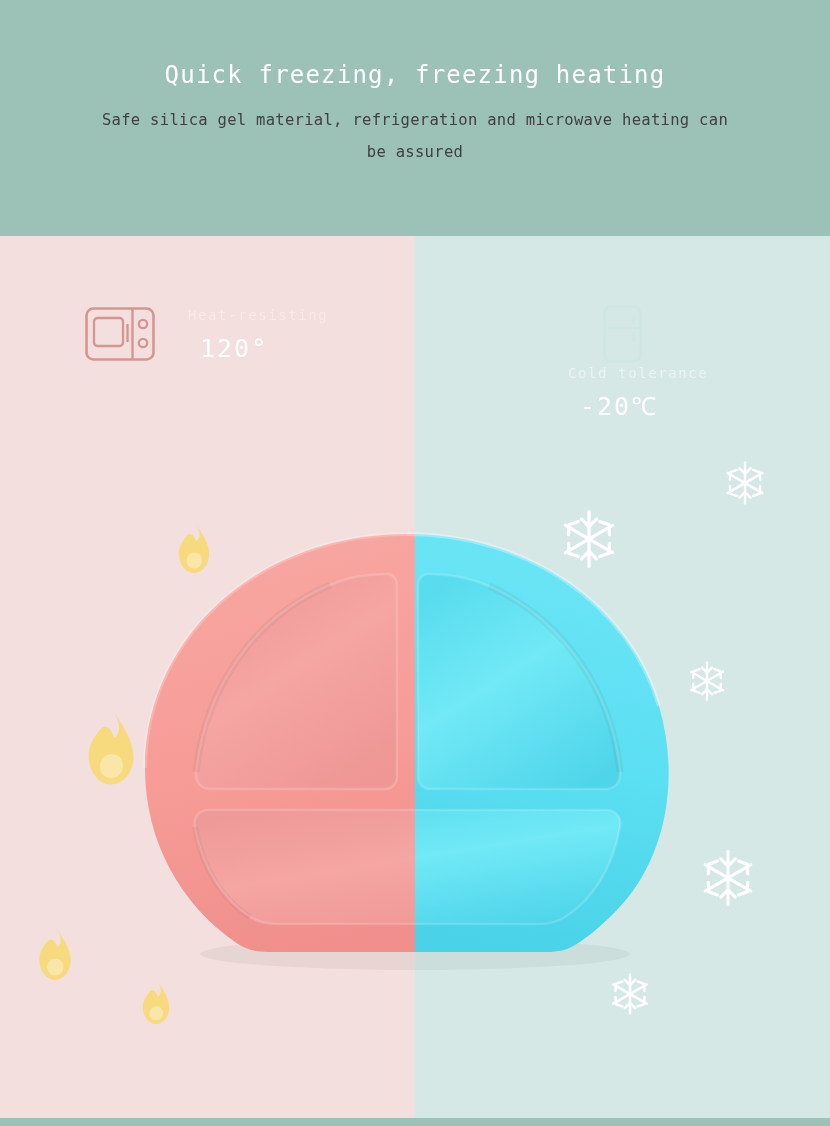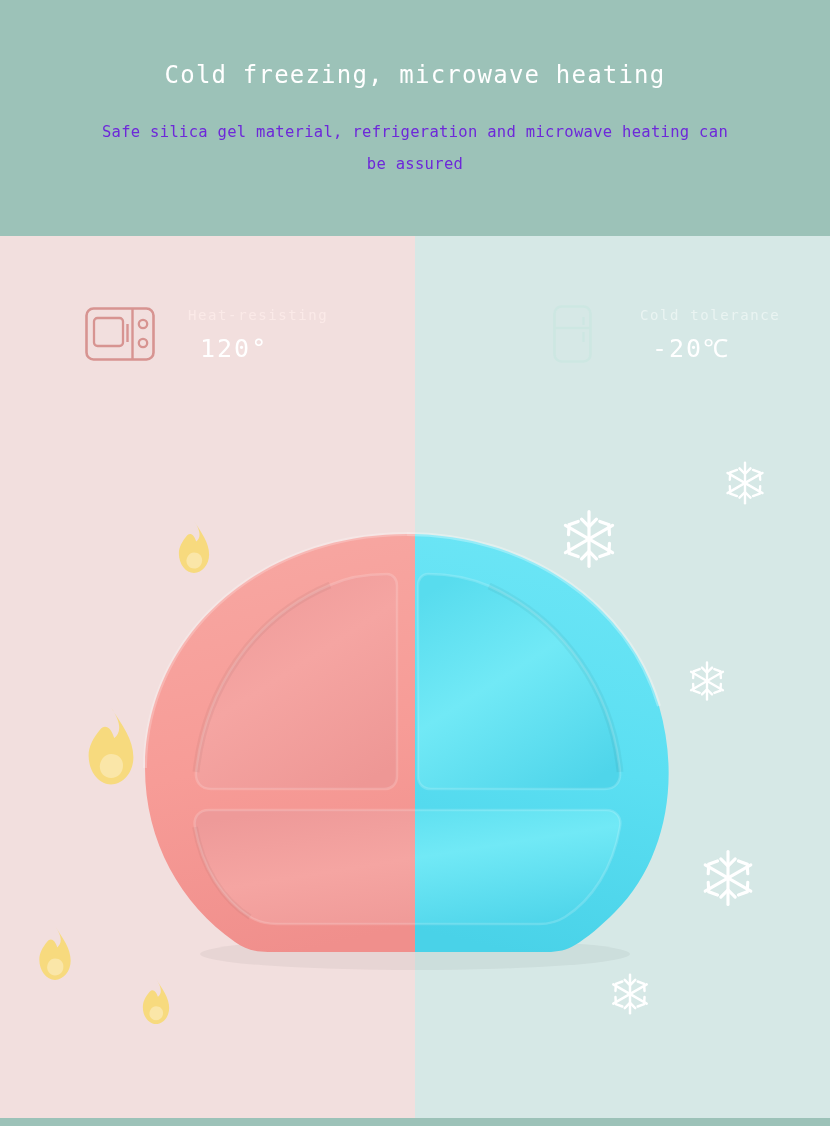--- a/index.html
+++ b/index.html
@@ -38,26 +38,25 @@
     font-weight: 400;
     line-height: 30px;
     white-space: nowrap;
   }
   .banner-sub {
     position: absolute;
     left: 90px;
     top: 104px;
     width: 650px;
     text-align: center;
-    color: #6d28d9;
+    color: #404040;
     font-size: 15.5px;
     letter-spacing: 0.3px;
     line-height: 32px;
     font-weight: 400;
-    margin-top: 12px;
   }
 
   
   .stage {
     position: absolute;
     left: 0;
     top: 236px;
     width: 830px;
     height: 882px;
     overflow: hidden;
@@ -80,21 +79,21 @@
     background: #9cc2b8;
   }
 
   
   .feature {
     position: absolute;
     display: flex;
     align-items: center;
   }
   .feature-hot  { left: 84px;  top: 304px; }
-  .feature-cold { left: 536px; top: 304px; }
+  .feature-cold { left: 536px; top: 304px; flex-direction: column; }
 
   .feature-icon {
     width: 72px;
     height: 60px;
     flex: 0 0 auto;
     display: block;
   }
   .feature-text {
     margin-left: 32px;
     display: flex;
@@ -135,21 +134,21 @@
     height: 480px;
   }
   .plate-svg { display: block; width: 545px; height: 480px; }
 </style>
 </head>
 <body>
 
 <div id="page">
 
   <div class="banner">
-    <div class="banner-title">Cold freezing, microwave heating</div>
+    <div class="banner-title">Quick freezing, freezing heating</div>
     <div class="banner-sub">Safe silica gel material, refrigeration and microwave heating can be assured</div>
   </div>
 
   <div class="stage">
     <div class="half half-hot"></div>
     <div class="half half-cold"></div>
   </div>
 
   <div class="feature feature-hot">
     <svg class="feature-icon" viewBox="0 0 72 60">

